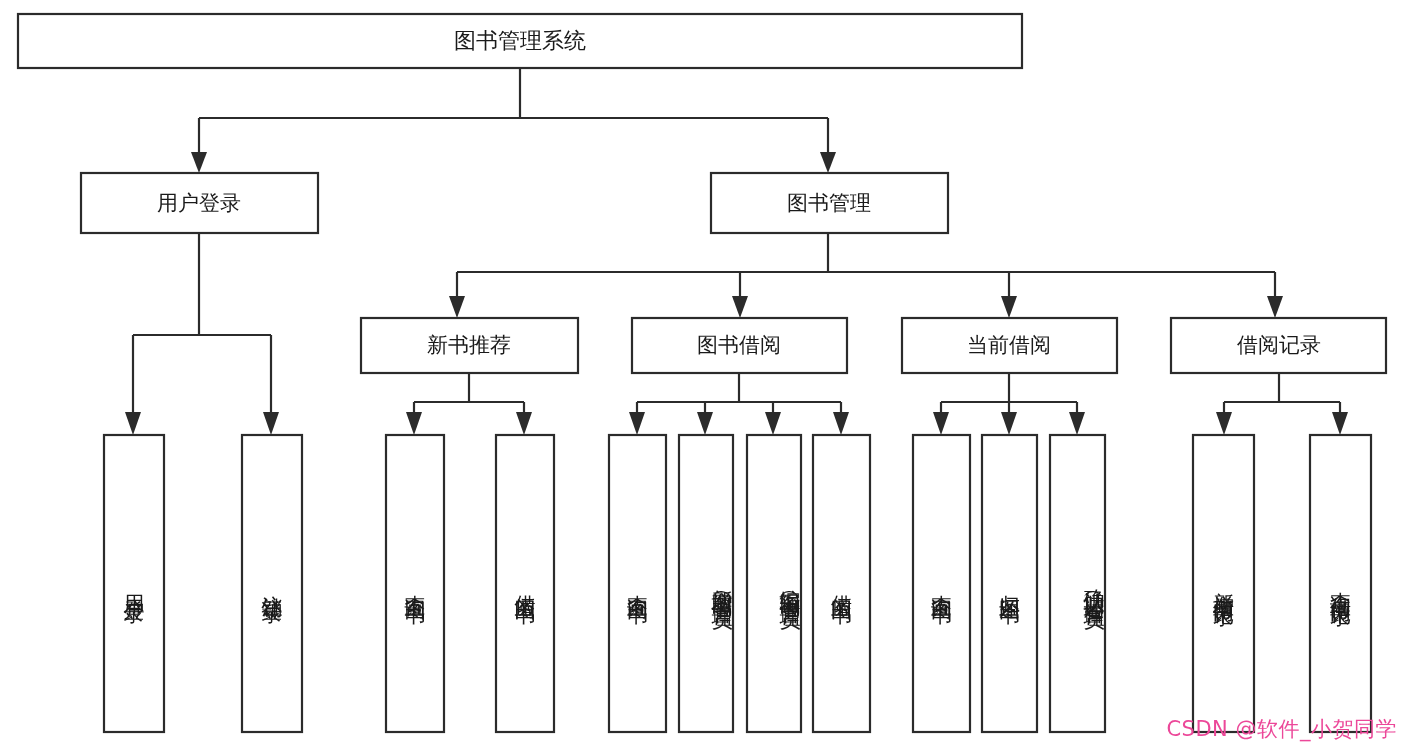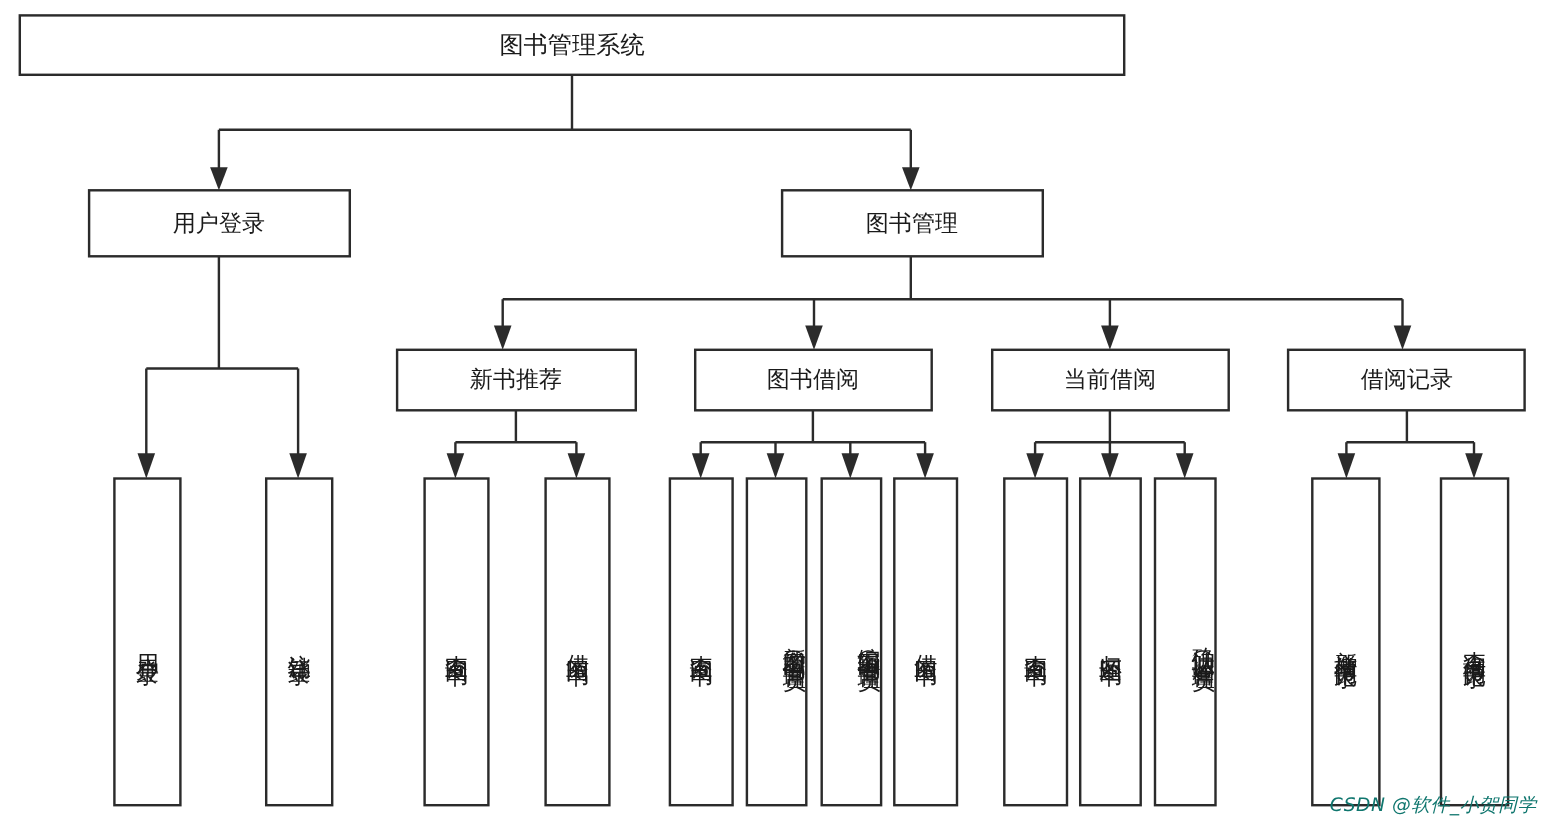--- a/index.html
+++ b/index.html
@@ -70,26 +70,25 @@
     justify-content: center;
     text-align: center;
     white-space: nowrap;
     user-select: none;
   }
   .watermark {
     position: absolute;
     right: 8px;
     bottom: 4px;
     font-family: "DejaVu Sans", "Liberation Sans", sans-serif;
-    font-size: 17px;
-    color: #0f766e;
+    font-size: 21px;
+    color: #ec4899;
     letter-spacing: 0.5px;
     user-select: none;
     white-space: nowrap;
-    font-style: italic;
   }
 </style>
 </head>
 <body>
 
 <div id="diagram-root">
 
   <svg id="tree-svg" viewBox="0 0 1405 747" xmlns="http://www.w3.org/2000/svg">
     <defs>
       <marker id="arrow" viewBox="0 0 12 14" refX="6" refY="13" markerWidth="12" markerHeight="14" orient="auto-start-reverse" markerUnits="userSpaceOnUse">

